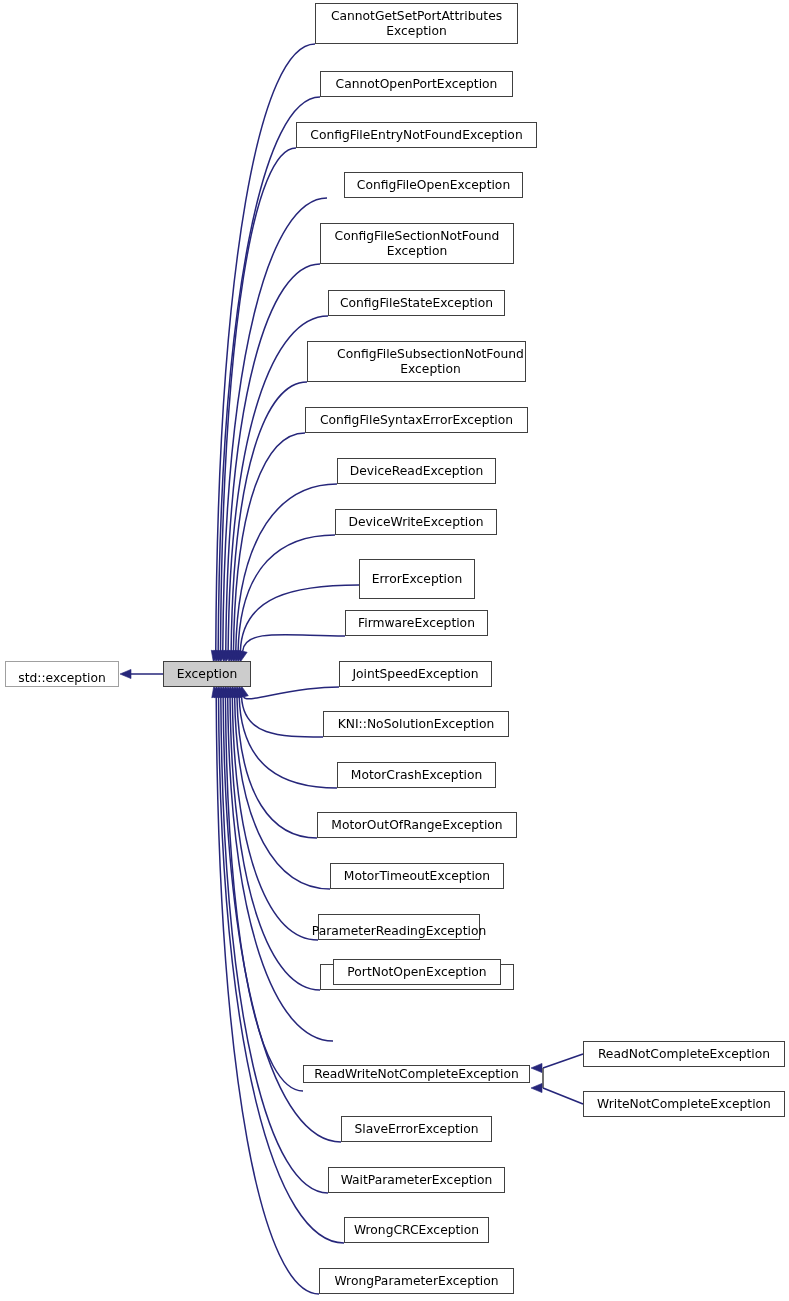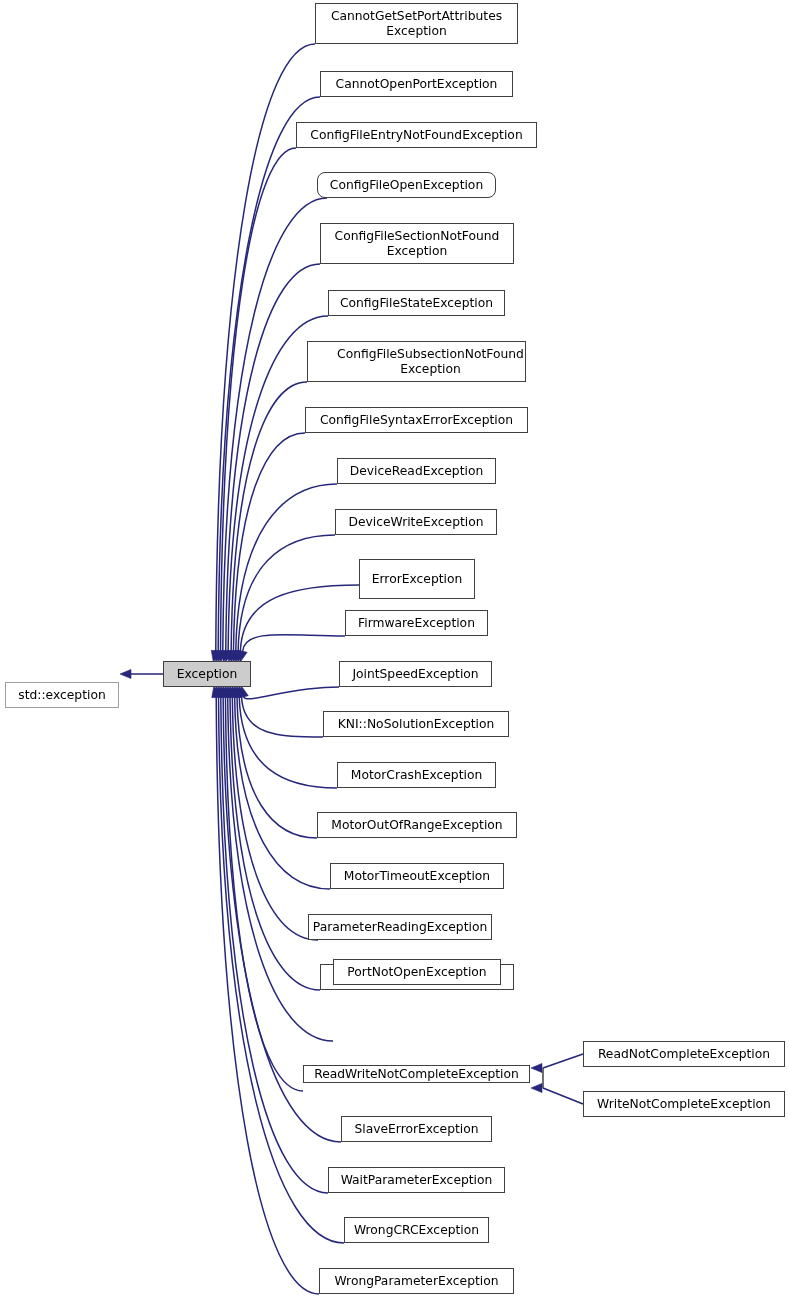--- a/index.html
+++ b/index.html
@@ -171,43 +171,43 @@
         <line x1="543" y1="1068" x2="543" y2="1088" stroke="#555555" stroke-width="1.2"></line>
         <polygon points="531,1068 542,1063.4 542,1072.6" fill="#26267a" stroke="#26267a" stroke-width="0.6"></polygon>
       </g>
       <g>
         <path d="M 583 1104 L 543 1088" stroke="#26267a" stroke-width="1.6" fill="none"></path>
         <line x1="543" y1="1068" x2="543" y2="1088" stroke="#555555" stroke-width="1.2"></line>
         <polygon points="531,1088 542,1083.4 542,1092.6" fill="#26267a" stroke="#26267a" stroke-width="0.6"></polygon>
       </g>
     </svg>
   <div id="node-layer">
-      <div class="node base" style="left: 5px; top: 682px; width: 114px; height: 26px;"><span class="node-label">std::exception</span></div>
+      <div class="node base" style="left: 5px; top: 661px; width: 114px; height: 26px; align-items: flex-end;"><span class="node-label">std::exception</span></div>
       <div class="node root" style="left: 163px; top: 661px; width: 88px; height: 26px;"><span class="node-label">Exception</span></div>
       <div class="node" style="left: 315px; top: 3px; width: 203px; height: 41px;"><span class="node-label">CannotGetSetPortAttributes
 Exception</span></div>
       <div class="node" style="left: 320px; top: 71px; width: 193px; height: 26px;"><span class="node-label">CannotOpenPortException</span></div>
       <div class="node" style="left: 296px; top: 122px; width: 241px; height: 26px;"><span class="node-label">ConfigFileEntryNotFoundException</span></div>
-      <div class="node" style="left: 317px; top: 172px; width: 179px; height: 26px; border-radius: 8px;"><span class="node-label">ConfigFileOpenException</span></div>
+      <div class="node" style="left: 344px; top: 172px; width: 179px; height: 26px;"><span class="node-label">ConfigFileOpenException</span></div>
       <div class="node" style="left: 320px; top: 223px; width: 194px; height: 41px;"><span class="node-label">ConfigFileSectionNotFound
 Exception</span></div>
       <div class="node" style="left: 328px; top: 290px; width: 177px; height: 26px;"><span class="node-label">ConfigFileStateException</span></div>
       <div class="node" style="left: 307px; top: 341px; width: 219px; height: 41px; padding-left: 28px;"><span class="node-label">ConfigFileSubsectionNotFound
 Exception</span></div>
       <div class="node" style="left: 305px; top: 407px; width: 223px; height: 26px;"><span class="node-label">ConfigFileSyntaxErrorException</span></div>
       <div class="node" style="left: 337px; top: 458px; width: 159px; height: 26px;"><span class="node-label">DeviceReadException</span></div>
       <div class="node" style="left: 335px; top: 509px; width: 162px; height: 26px;"><span class="node-label">DeviceWriteException</span></div>
       <div class="node" style="left: 359px; top: 559px; width: 116px; height: 40px;"><span class="node-label">ErrorException</span></div>
       <div class="node" style="left: 345px; top: 610px; width: 143px; height: 26px;"><span class="node-label">FirmwareException</span></div>
       <div class="node" style="left: 339px; top: 661px; width: 153px; height: 26px;"><span class="node-label">JointSpeedException</span></div>
       <div class="node" style="left: 323px; top: 711px; width: 186px; height: 26px;"><span class="node-label">KNI::NoSolutionException</span></div>
       <div class="node" style="left: 337px; top: 762px; width: 159px; height: 26px;"><span class="node-label">MotorCrashException</span></div>
       <div class="node" style="left: 317px; top: 812px; width: 200px; height: 26px; text-align: right;"><span class="node-label">MotorOutOfRangeException</span></div>
       <div class="node" style="left: 330px; top: 863px; width: 174px; height: 26px;"><span class="node-label">MotorTimeoutException</span></div>
-      <div class="node" style="left: 308px; top: 914px; width: 184px; height: 26px;"><span class="node-label">ParameterReadingException</span></div>
+      <div class="node" style="left: 318px; top: 914px; width: 162px; height: 26px; align-items: flex-end;"><span class="node-label">ParameterReadingException</span></div>
       <div class="node" style="left: 320px; top: 964px; width: 194px; height: 26px;"><span class="node-label">ParameterWritingException</span></div>
       <div class="node" style="left: 333px; top: 959px; width: 168px; height: 26px;"><span class="node-label">PortNotOpenException</span></div>
       <div class="node" style="left: 303px; top: 1065px; width: 227px; height: 18px;"><span class="node-label">ReadWriteNotCompleteException</span></div>
       <div class="node" style="left: 341px; top: 1116px; width: 151px; height: 26px;"><span class="node-label">SlaveErrorException</span></div>
       <div class="node" style="left: 328px; top: 1167px; width: 177px; height: 26px;"><span class="node-label">WaitParameterException</span></div>
       <div class="node" style="left: 344px; top: 1217px; width: 145px; height: 26px;"><span class="node-label">WrongCRCException</span></div>
       <div class="node" style="left: 319px; top: 1268px; width: 195px; height: 26px;"><span class="node-label">WrongParameterException</span></div>
       <div class="node" style="left: 583px; top: 1041px; width: 202px; height: 26px;"><span class="node-label">ReadNotCompleteException</span></div>
       <div class="node" style="left: 583px; top: 1091px; width: 202px; height: 26px;"><span class="node-label">WriteNotCompleteException</span></div>
     </div>

